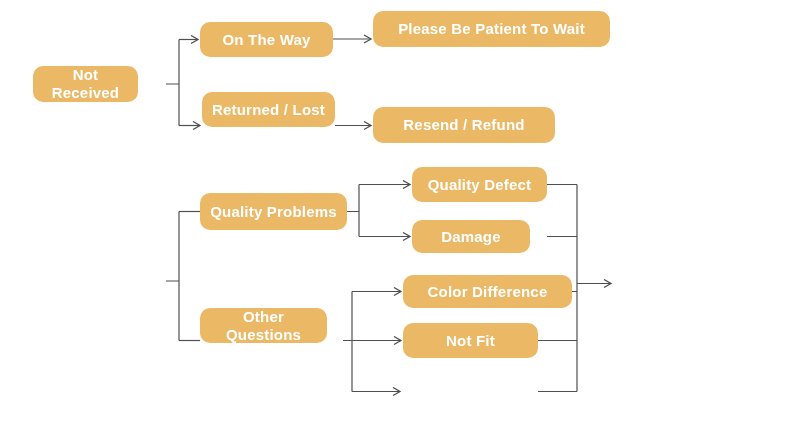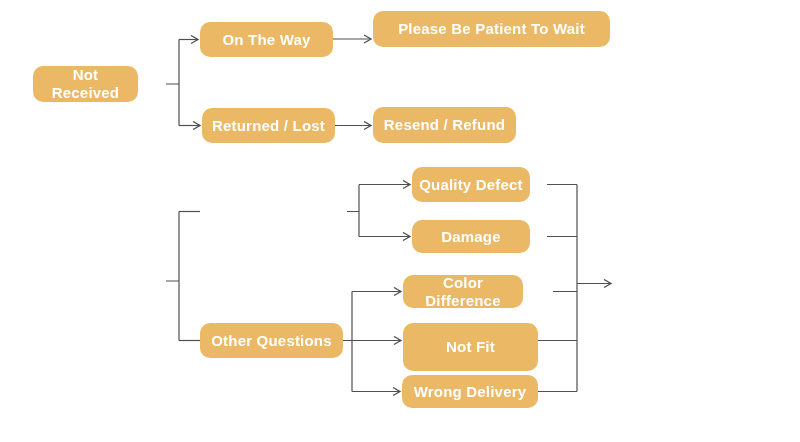--- a/index.html
+++ b/index.html
@@ -86,32 +86,32 @@
     <path class="edge" d="M547 184.5 H577 M547 236.5 H577 M553 291.5 H577 M538 340.5 H577 M538 391.5 H577 M577 184.5 V391.5"></path>
     <path class="edge" d="M577 283.5 H611" marker-end="url(#arrow)"></path>
   </svg>
 
   <div class="node" style="left:33px;top:66px;width:105px;height:36px">Not Received</div>
 
   <div class="node" style="left:200px;top:22px;width:133px;height:35px">On The Way</div>
 
   <div class="node" style="left:373px;top:11px;width:237px;height:36px">Please Be Patient To Wait</div>
 
-  <div class="node" style="left:202px;top:108px;width:133px;height:35px">Returned / Lost</div>
+  <div class="node" style="left:202px;top:92px;width:133px;height:35px">Returned / Lost</div>
 
-  <div class="node" style="left:373px;top:107px;width:143px;height:36px">Resend / Refund</div>
+  <div class="node" style="left:373px;top:107px;width:182px;height:36px">Resend / Refund</div>
 
+  <div class="node" style="left:200px;top:193px;width:147px;height:37px">Quality Problems</div>
 
-  <div class="node" style="left:412px;top:167px;width:118px;height:35px">Quality Defect</div>
+  <div class="node" style="left:412px;top:167px;width:135px;height:35px">Quality Defect</div>
 
   <div class="node" style="left:412px;top:220px;width:118px;height:33px">Damage</div>
 
 
-  <div class="node" style="left:403px;top:275px;width:120px;height:33px">Color Difference</div>
+  <div class="node" style="left:403px;top:275px;width:169px;height:33px">Color Difference</div>
 
 
-  <div class="node" style="left:200px;top:323px;width:143px;height:35px">Other Questions</div>
+  <div class="node" style="left:200px;top:308px;width:127px;height:35px">Other Questions</div>
 
-  <div class="node" style="left:403px;top:323px;width:135px;height:48px">Not Fit</div>
+  <div class="node" style="left:403px;top:323px;width:135px;height:35px">Not Fit</div>
 
-  <div class="node" style="left:402px;top:375px;width:136px;height:33px">Wrong Delivery</div>
 
 </div>
 
 </body></html>

